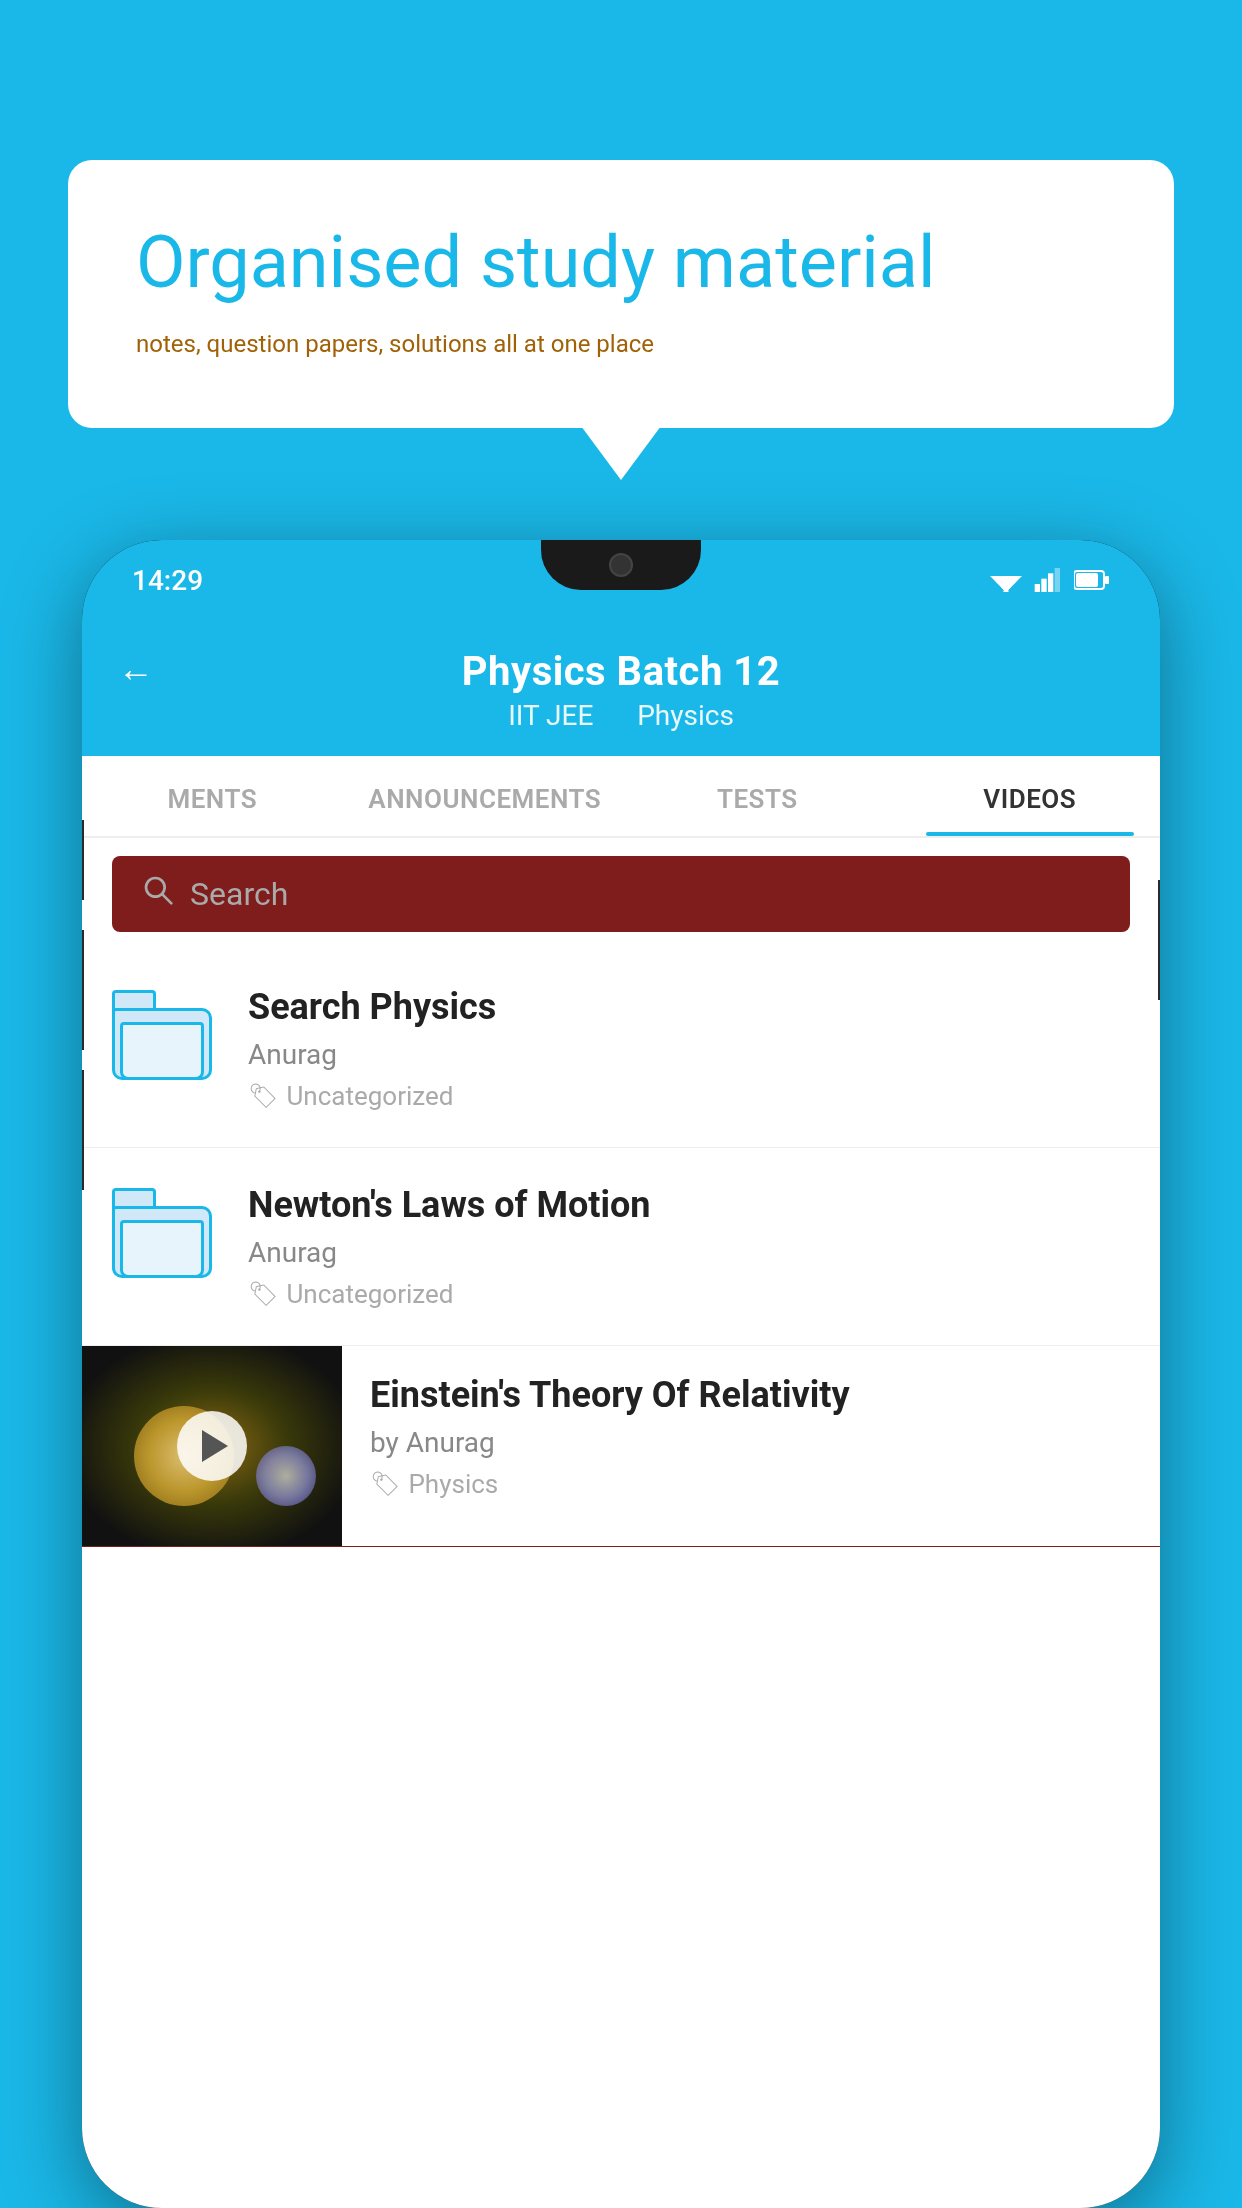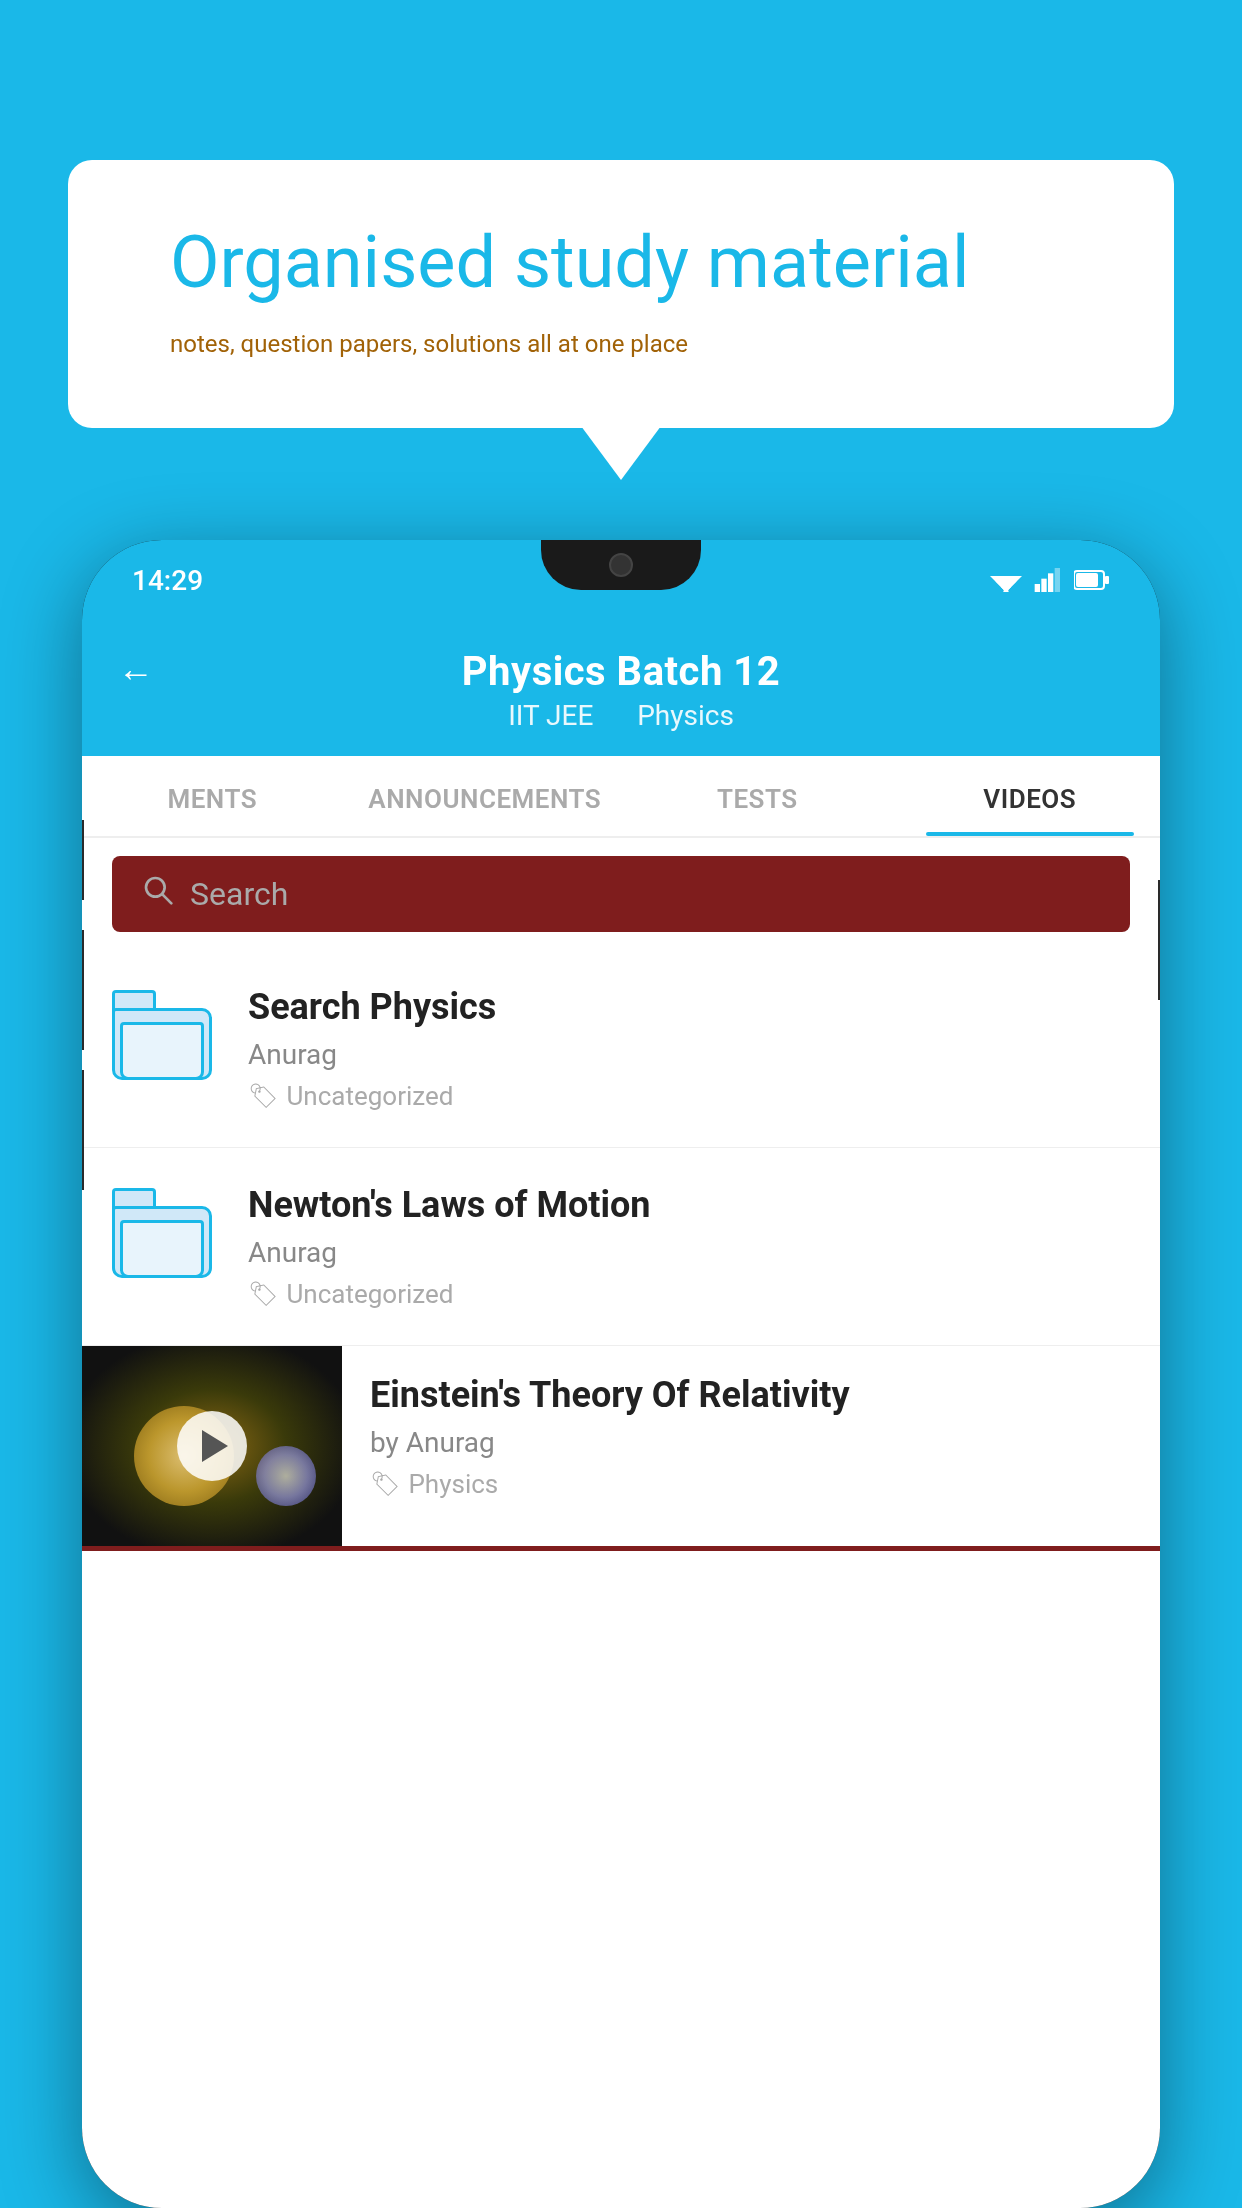--- a/index.html
+++ b/index.html
@@ -14,21 +14,21 @@
     }
 
     
     .speech-bubble {
       position: absolute;
       top: 160px;
       left: 68px;
       right: 68px;
       background: white;
       border-radius: 24px;
-      padding: 60px 70px 70px 102px;
+      padding: 60px 70px 70px 68px;
     }
 
     .speech-bubble::after {
       content: '';
       position: absolute;
       bottom: -52px;
       left: 50%;
       transform: translateX(-50%);
       width: 0;
       height: 0;
@@ -329,21 +329,21 @@
 
     .tag-icon {
       font-size: 24px;
     }
 
     
     .video-item-with-thumb {
       display: flex;
       align-items: flex-start;
       padding: 0 0 0 0;
-      border-bottom: 5px solid #7f1d1d;
+      border-bottom: 1px solid #7f1d1d;
       cursor: pointer;
     }
 
     .einstein-thumb {
       width: 260px;
       height: 200px;
       flex-shrink: 0;
       background: radial-gradient(ellipse at center, #8B6914 0%, #3a3a0a 40%, #111 80%);
       display: flex;
       align-items: center;

